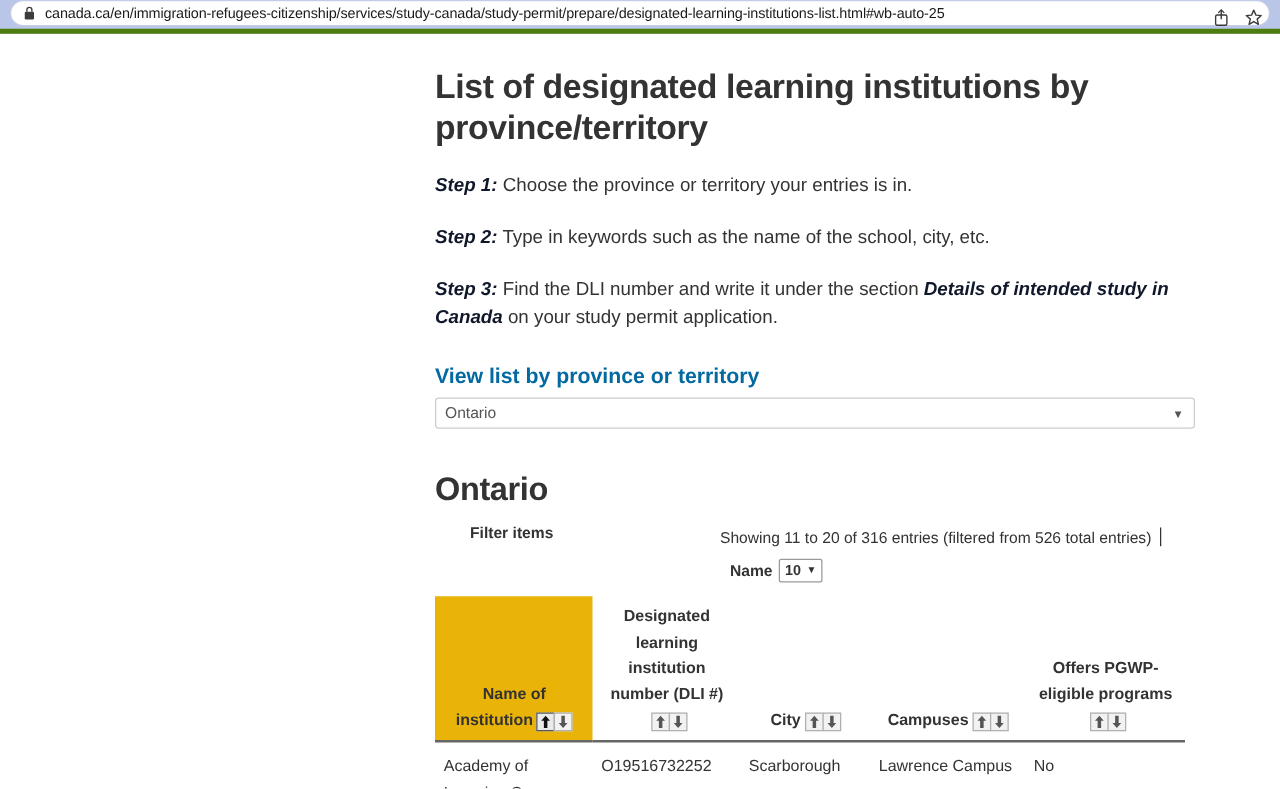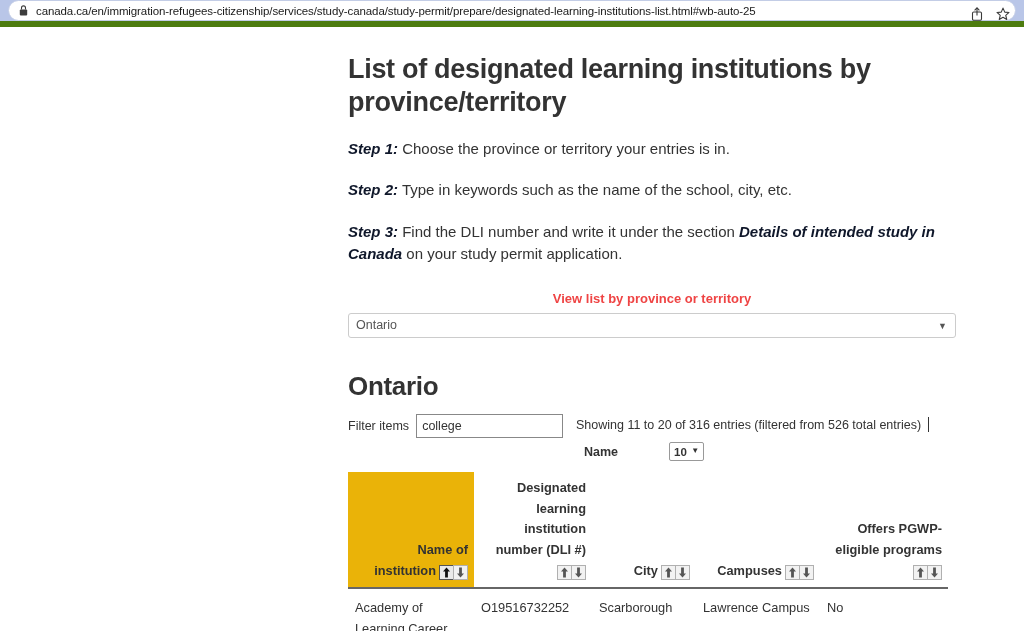--- a/index.html
+++ b/index.html
@@ -13,21 +13,21 @@
     overflow: hidden;
     font-family: "Liberation Sans", sans-serif;
     color: #333333;
   }
 
   
   .browser-bar {
     position: relative;
     height: 27px;
     background: #b9c6e8;
-    border-bottom: 6px solid #4d7c0f;
+    border-bottom: 4px solid #4d7c0f;
     display: flex;
     align-items: flex-start;
     padding: 0 8px;
     box-sizing: border-box;
   }
   .url-pill {
     flex: 1;
     height: 21px;
     background: #ffffff;
     border: 1px solid #c3cde6;
@@ -85,25 +85,24 @@
 
   p.step {
     font-size: 15px;
     line-height: 1.5;
     color: #333333;
     margin: 19px 0 0 0;
   }
   p.step b { font-weight: bold; color: #0f172a; font-style: italic; }
 
   .field-label {
-    font-size: 13px;
-    font-weight: bold;
-    color: #ef4444;
+    font-size: 17px;
+    font-weight: bold;
+    color: #0369a1;
     margin-top: 25px;
-    text-align: center;
   }
 
   select.province-select {
     display: block;
     margin-top: 7px;
     width: 608px;
     height: 25px;
     font-family: "Liberation Sans", sans-serif;
     font-size: 12.5px;
     color: #555555;
@@ -143,23 +142,24 @@
   }
   .filter-group {
     position: absolute;
     left: 0;
     top: 0;
     display: flex;
     align-items: center;
   }
   .filter-label {
     font-size: 12.5px;
-    font-weight: normal;
+    font-weight: bold;
     color: #333333;
     margin-right: 7px;
+    margin-left: 28px;
   }
   input.filter-input {
     width: 147px;
     height: 24px;
     font-family: "Liberation Sans", sans-serif;
     font-size: 12.5px;
     color: #333333;
     border: 1px solid #888888;
     background: #ffffff;
     padding: 0 5px;
@@ -202,21 +202,20 @@
     font-weight: bold;
     color: #333333;
     background: #ffffff;
     border: 1px solid #999999;
     border-radius: 2px;
     height: 19px;
     padding: 0 16px 0 4px;
     box-sizing: border-box;
     -webkit-appearance: none;
     appearance: none;
-    margin-left: 46px;
   }
   .show-select-wrap .caret {
     position: absolute;
     right: 5px;
     top: 9px;
     pointer-events: none;
     font-size: 8px;
     color: #333;
     line-height: 0;
   }
@@ -224,21 +223,21 @@
   
   table.dli-table {
     margin-top: 8px;
     border-collapse: collapse;
     table-layout: fixed;
     width: 600px;
     font-size: 12.8px;
   }
   table.dli-table th {
     vertical-align: bottom;
-    text-align: right;
+    text-align: center;
     font-weight: bold;
     color: #333333;
     font-size: 12.8px;
     line-height: 1.62;
     padding: 6px 6px 6px 7px;
     border-bottom: 2px solid #666666;
   }
   table.dli-table th.sorted { background: #eab308; }
   table.dli-table td {
     vertical-align: top;
@@ -332,21 +331,20 @@
         <option>Ontario</option>
       </select>
       <span class="caret">▼</span>
     </div>
 
     <h2 class="province-heading">Ontario</h2>
 
     <div class="controls">
       <div class="filter-group">
         <span class="filter-label">Filter items</span>
-        <input class="filter-input" type="text" value="college" style="">
       </div>
 
       <div class="info-text">
         <span>Showing 11 to 20 of 316 entries (filtered from 526 total entries)</span><span class="caret-mark"></span>
       </div>
 
       <div class="show-group">
         <span class="show-label">Name</span>
         <span class="show-select-wrap">
           <select class="show-select">

